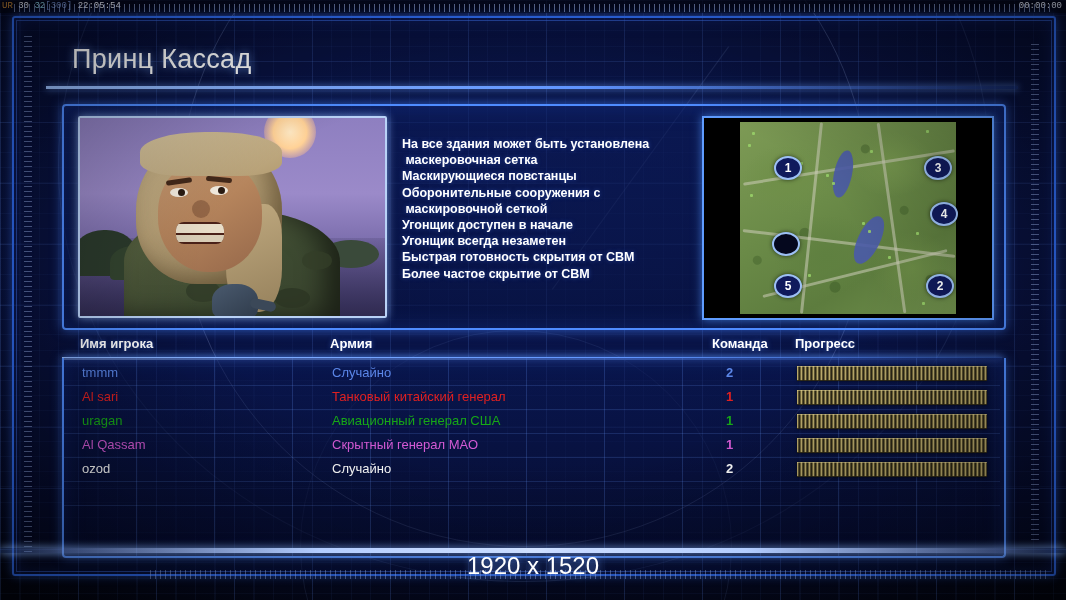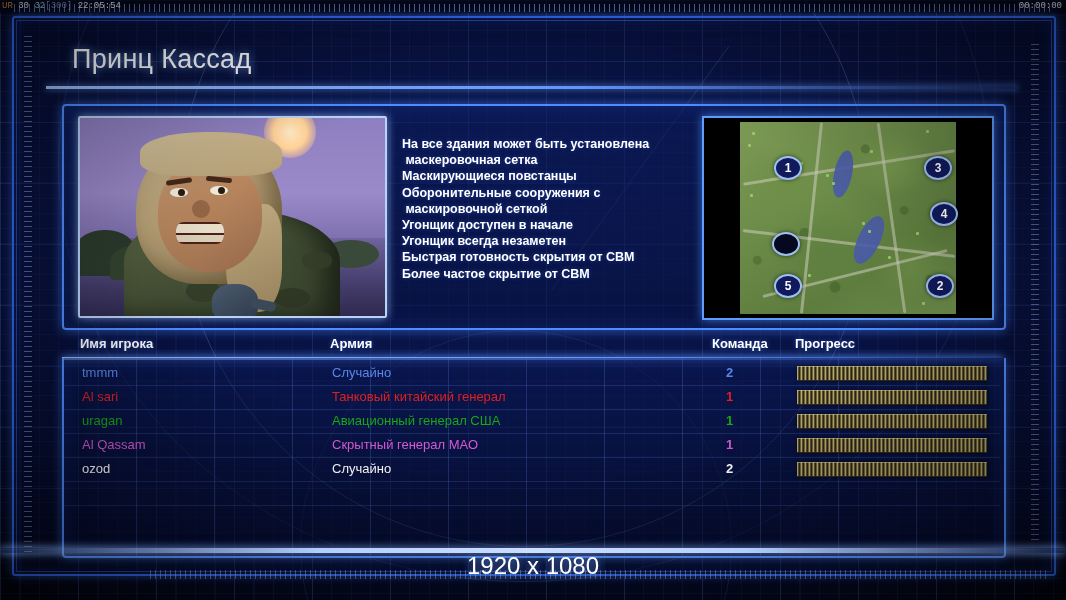--- a/index.html
+++ b/index.html
@@ -374,15 +374,15 @@
       <span class="nm" style="color: rgb(255, 255, 255);">ozod</span>
       <span class="ar" style="color: rgb(255, 255, 255);">Случайно</span>
       <span class="tm" style="color: rgb(255, 255, 255);">2</span>
       <span class="bar" style="width: 190px;"></span>
     </div>
   </div>
 
   <div class="vig"></div>
 
   <div class="resbar"></div>
-  <div class="res">1920 x 1080</div>
+  <div class="res">1920 x 1520</div>
 
 </div>
 
 </body></html>

